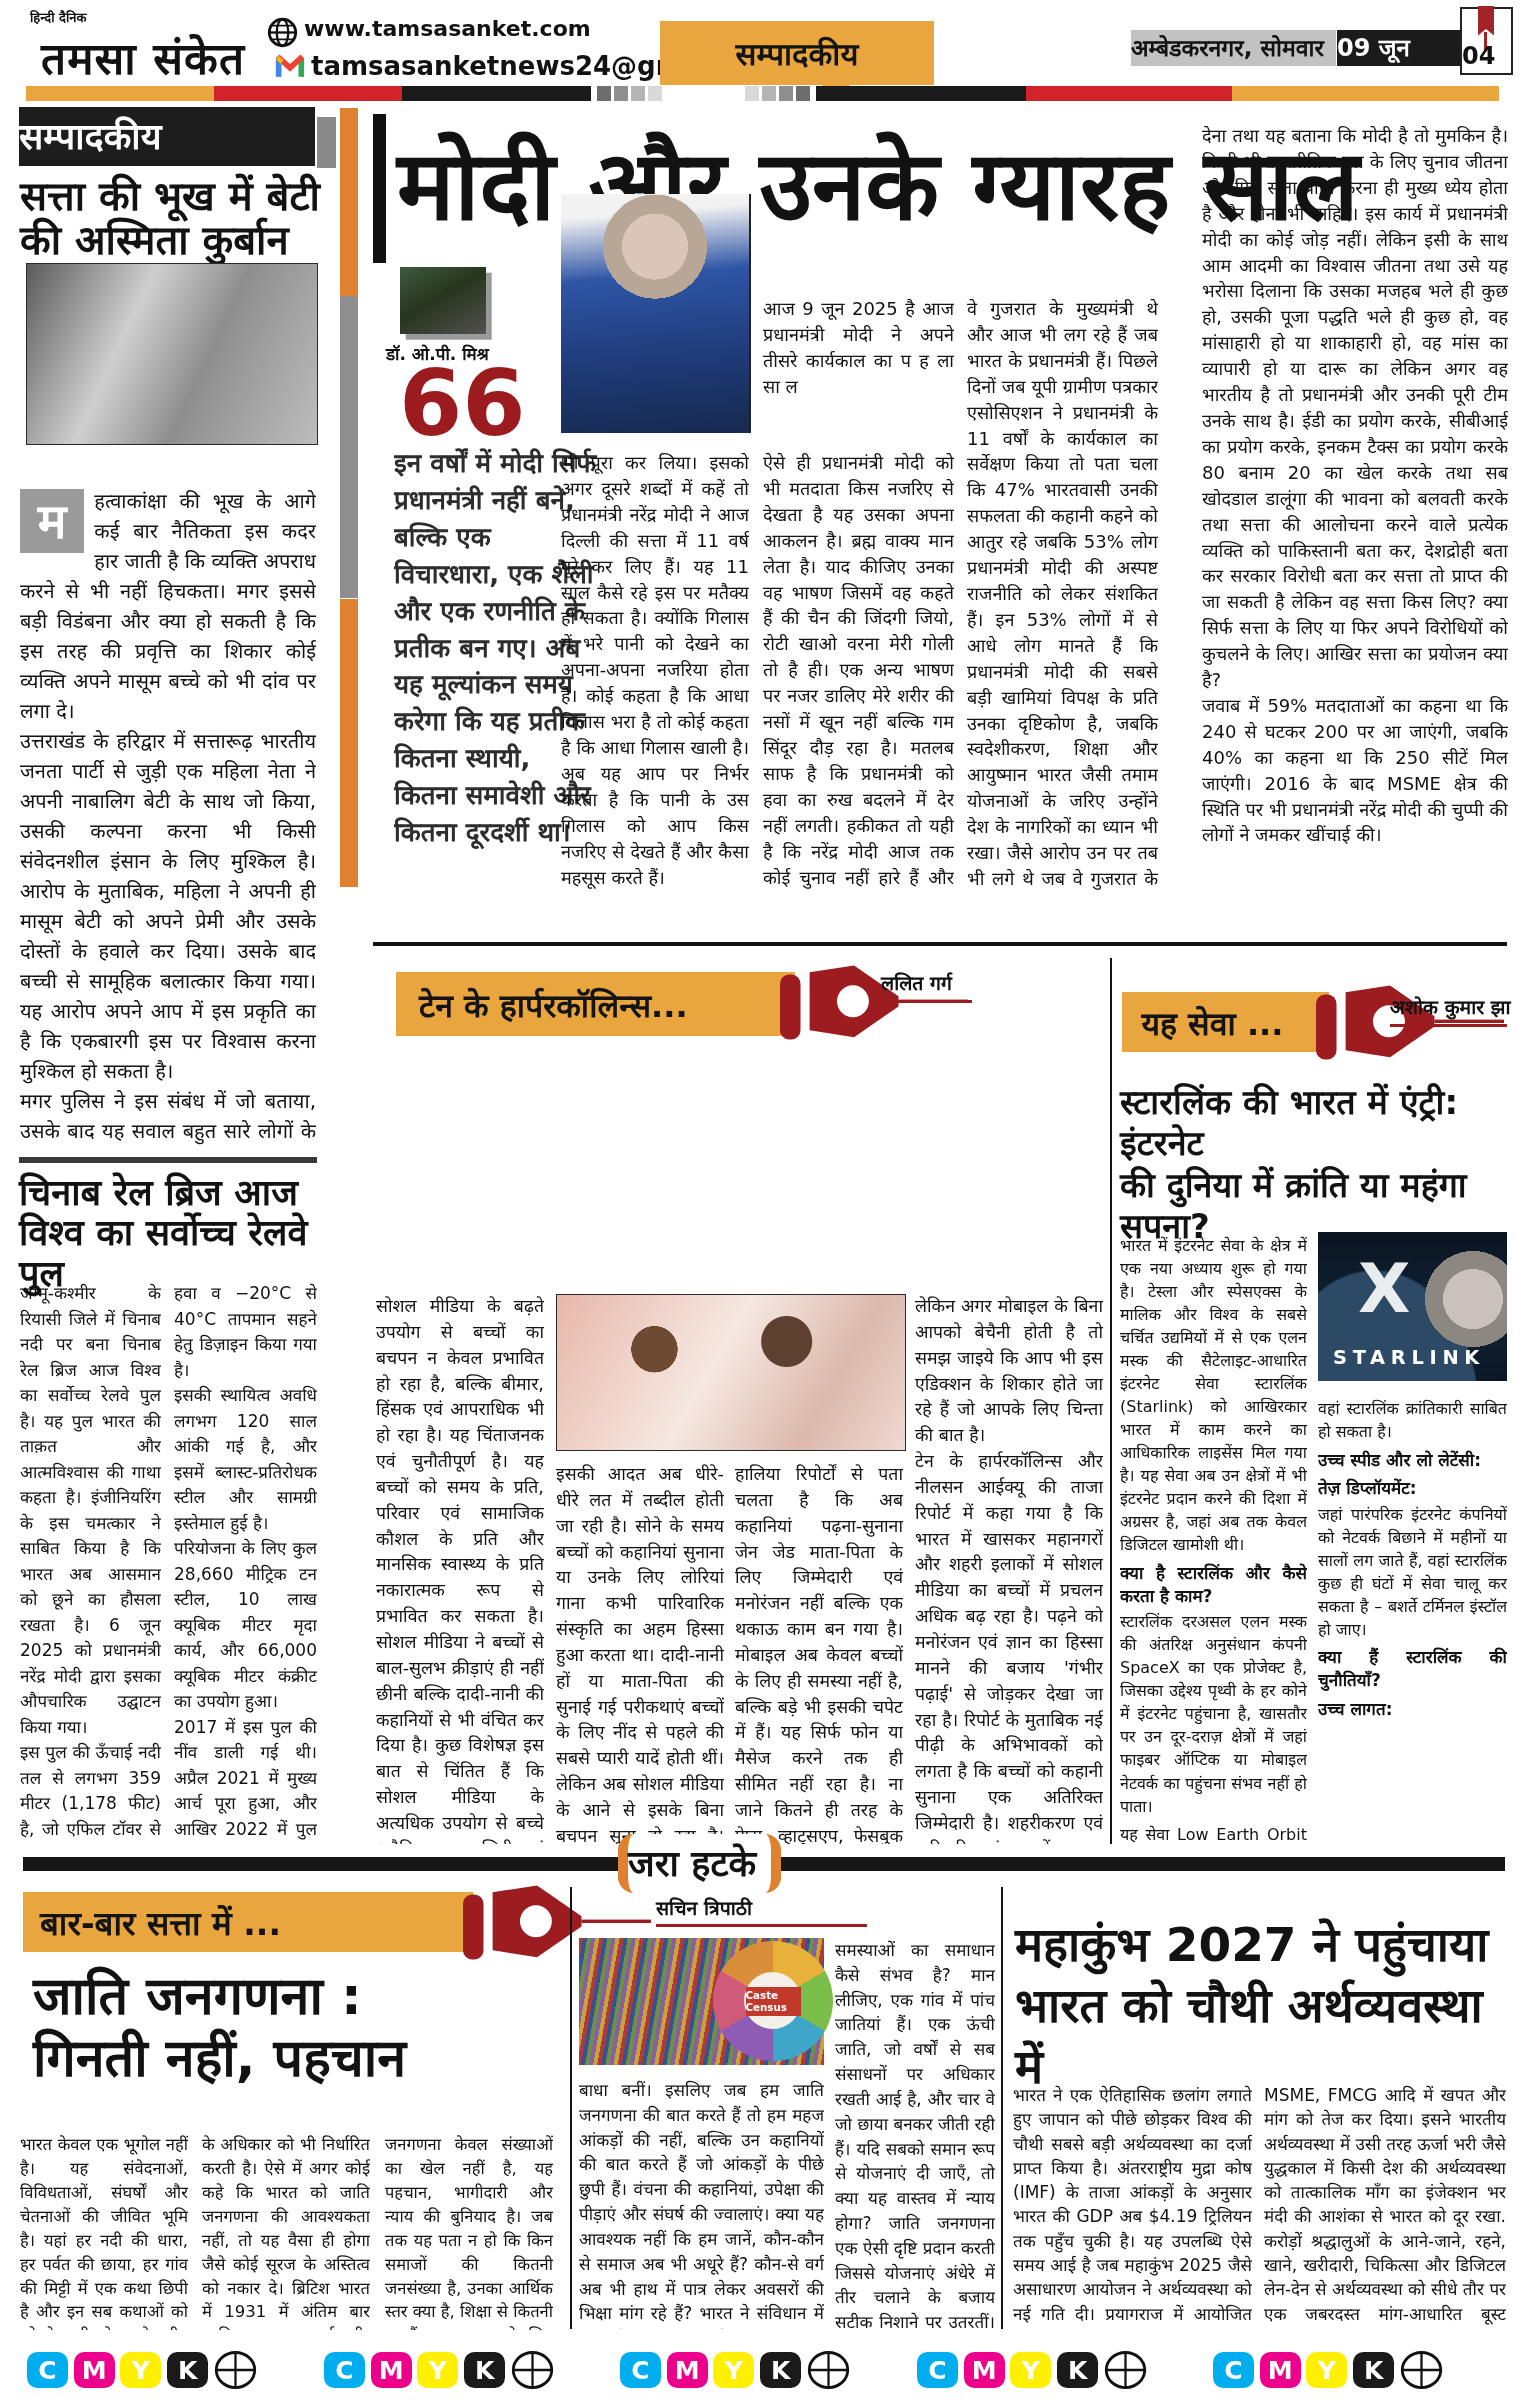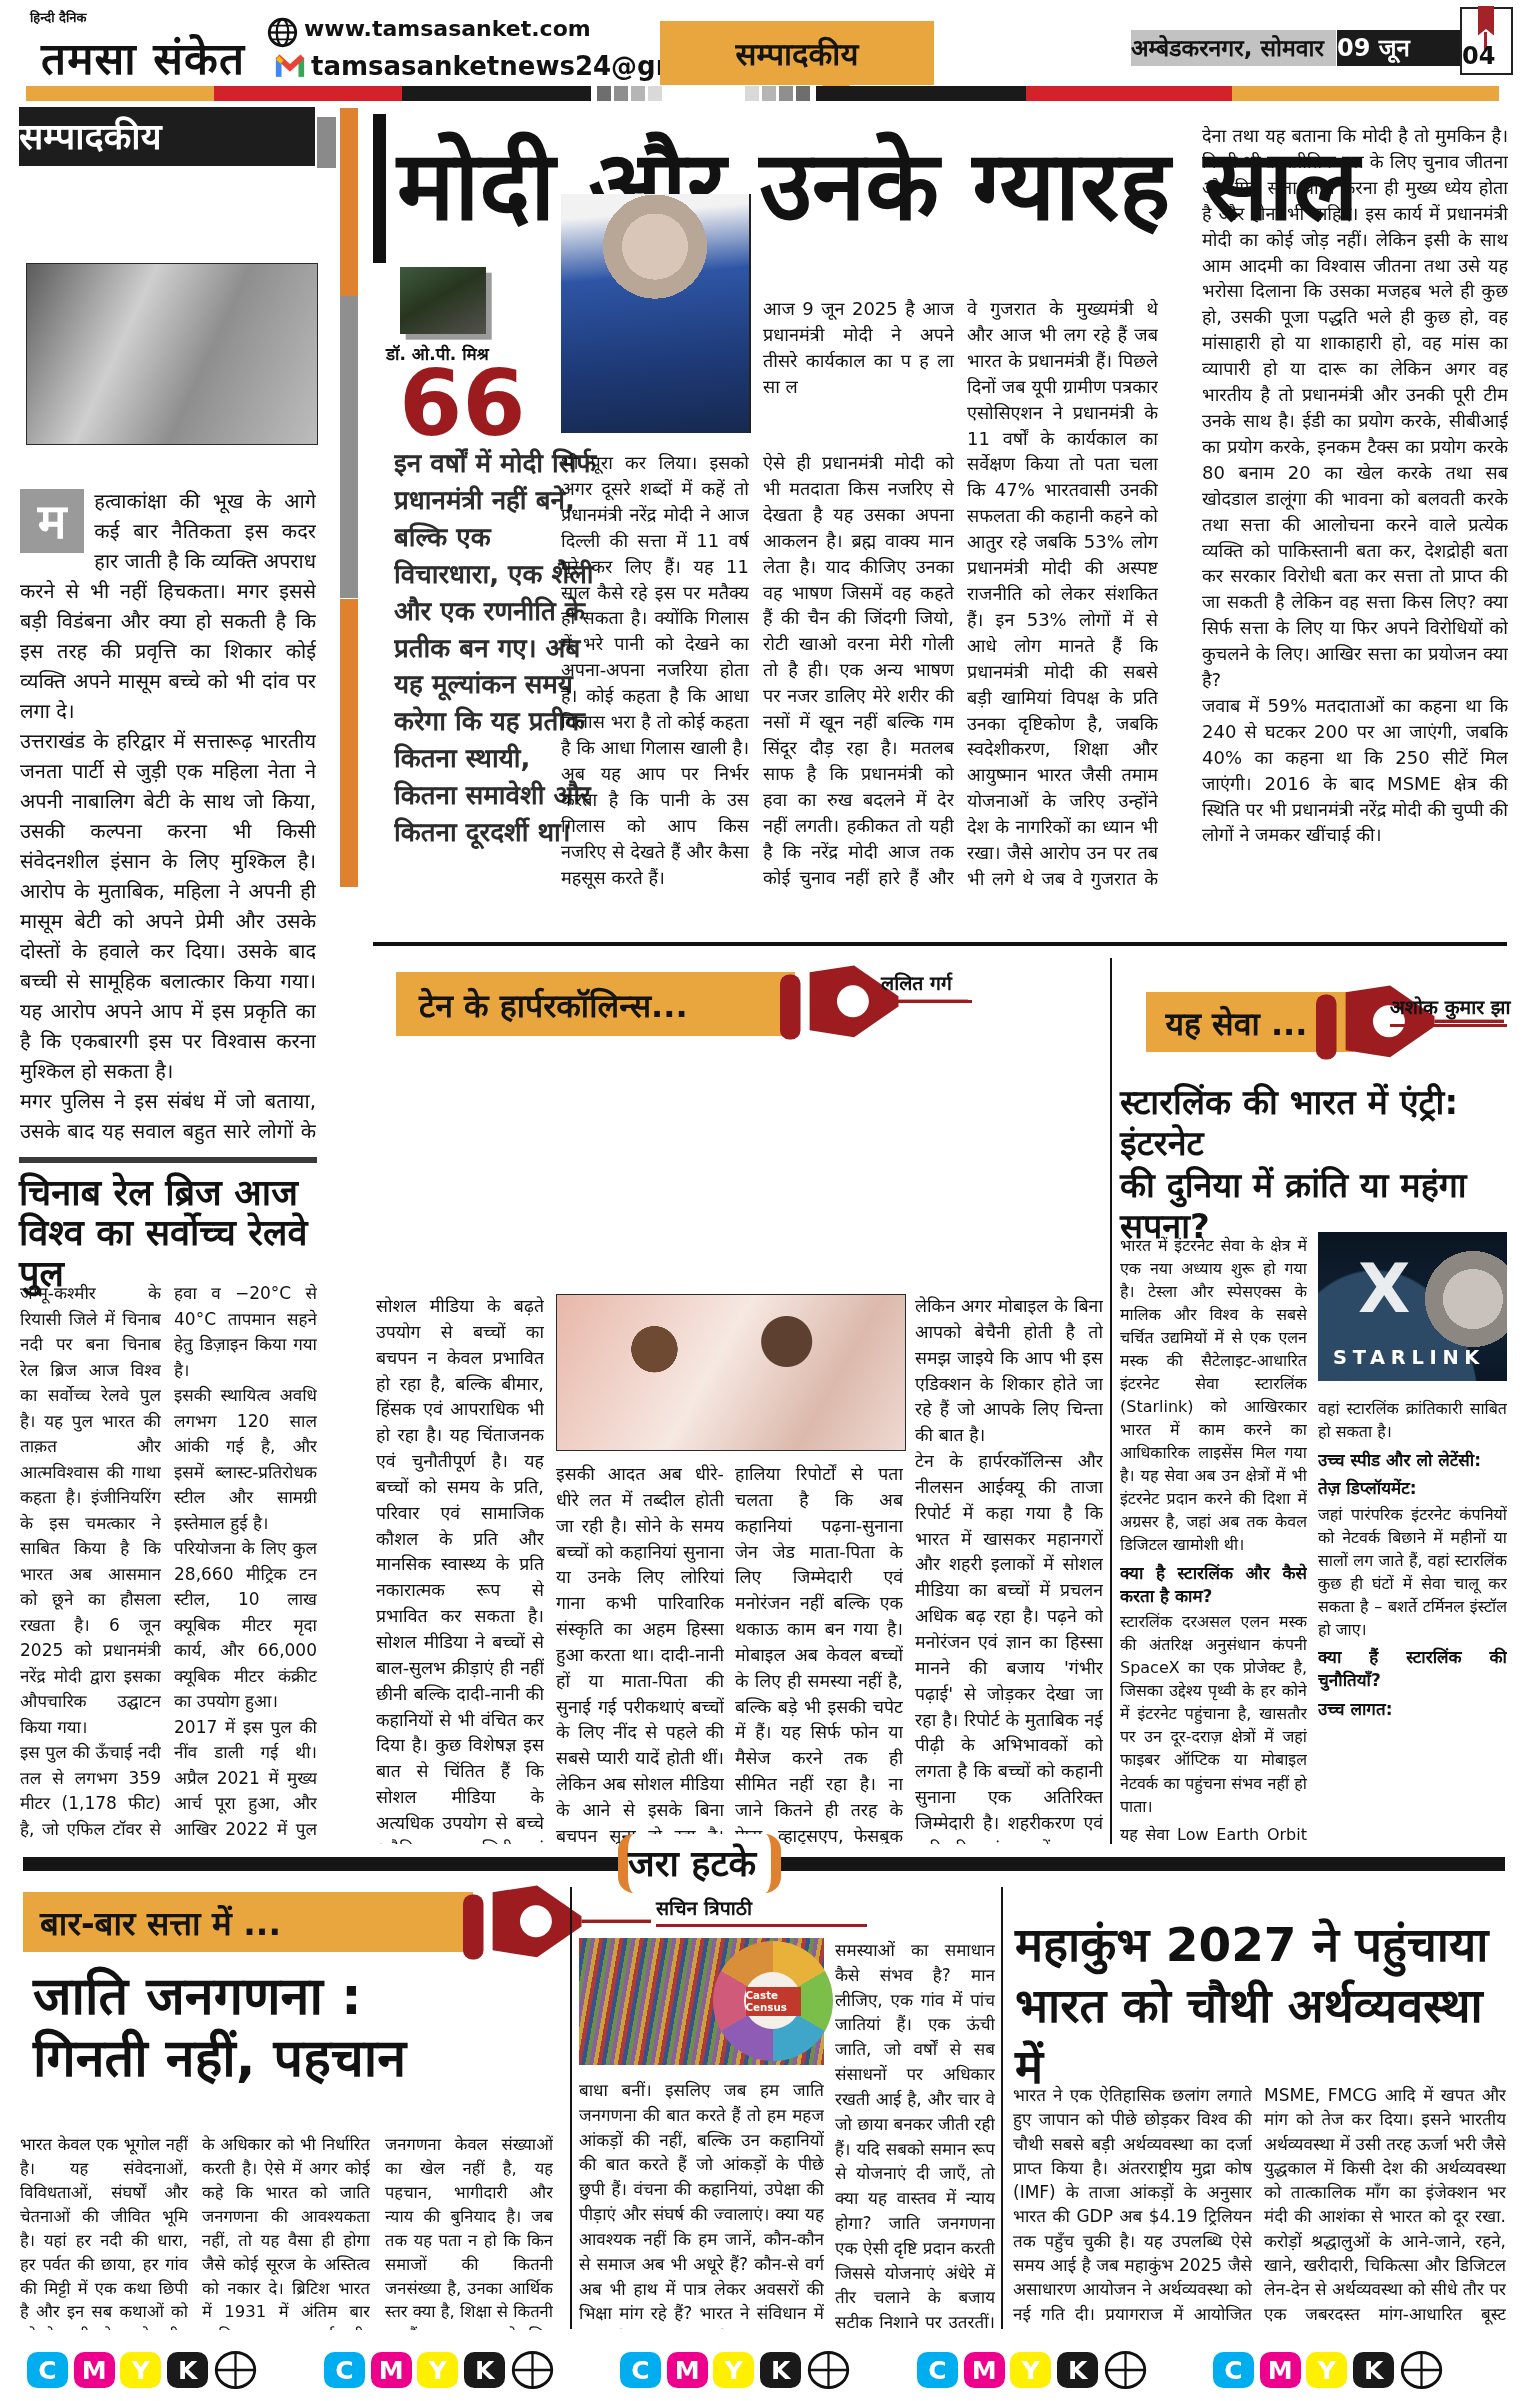--- a/index.html
+++ b/index.html
@@ -84,20 +84,22 @@
   <div class="abs" style="left:1026px;top:86px;width:206px;height:15px;background:#d2232a;"></div>
   <div class="abs" style="left:1232px;top:86px;width:267px;height:15px;background:#e9a53e;"></div>
 
   <div class="abs c" style="left:19px;top:107px;width:296px;height:59px;background:#1d1d1d;color:#fff;font-size:36px;font-weight:900;line-height:59px;">सम्पादकीय</div>
   <div class="abs" style="left:317px;top:117px;width:19.4px;height:51px;background:#8a8a8a;"></div>
 
   <div class="abs" style="left:340px;top:108px;width:18px;height:188px;background:#e0812f;"></div>
   <div class="abs" style="left:340px;top:296px;width:18px;height:302px;background:#8f8f8f;"></div>
   <div class="abs" style="left:340px;top:599px;width:18px;height:288px;background:#e0812f;"></div>
 
+  <div class="abs pre w9" style="left:20px;top:174px;width:311px;font-size:40px;line-height:1.1;">सत्ता की भूख में बेटी
+की अस्मिता कुर्बान</div>
 
   <div class="abs imgframe photo" style="left:26px;top:263px;width:290px;height:180px;background:linear-gradient(115deg,#5b5b5b 0%,#cfcfcf 35%,#8e8e8e 60%,#bdbdbd 100%);"></div>
 
   <div class="abs j clip body-lg pre" style="left:20px;top:456px;width:296px;height:693px;">
     <span class="dropcap">म</span><span class="pre">हत्वाकांक्षा की भूख के आगे कई बार नैतिकता इस कदर हार जाती है कि व्यक्ति अपराध करने से भी नहीं हिचकता। मगर इससे बड़ी विडंबना और क्या हो सकती है कि इस तरह की प्रवृत्ति का शिकार कोई व्यक्ति अपने मासूम बच्चे को भी दांव पर लगा दे।
 उत्तराखंड के हरिद्वार में सत्तारूढ़ भारतीय जनता पार्टी से जुड़ी एक महिला नेता ने अपनी नाबालिग बेटी के साथ जो किया, उसकी कल्पना करना भी किसी संवेदनशील इंसान के लिए मुश्किल है। आरोप के मुताबिक, महिला ने अपनी ही मासूम बेटी को अपने प्रेमी और उसके दोस्तों के हवाले कर दिया। उसके बाद बच्ची से सामूहिक बलात्कार किया गया। यह आरोप अपने आप में इस प्रकृति का है कि एकबारगी इस पर विश्वास करना मुश्किल हो सकता है।
 मगर पुलिस ने इस संबंध में जो बताया, उसके बाद यह सवाल बहुत सारे लोगों के सामने खड़ा है कि महत्त्वाकांक्षा की हद आखिर क्या हो सकती है और उसके दुश्चक्र में फंसी कोई महिला ऐसी हरकत कैसे कर सकती है।
 आरोप सामने आने के बाद भाजपा ने महिला नेता को पार्टी से निष्कासित कर दिया है, लेकिन इस मामले से यही साफ होता है कि चिंताजनक रूप से राजनीति में अब कुछ ऐसे लोग अपने पांव जमा रहे हैं, जिनका आचरण मर्यादा के विरुद्ध है और जिनके भीतर नैतिकता के लिए जगह नहीं दिखती।
 पिछले दिनों सामने आई कुछ घटनाओं ने राजनीति में गहरा प्रभाव डाला है और यह सवाल खड़ा किया है कि 'बेटी बचाओ, बेटी पढ़ाओ' के नारे के दौर में बेटियां इस तरह के असुरक्षित घेरों में जीने के लिए कैसे बाध्य की जा रही हैं।</span>
   </div>
@@ -154,21 +156,21 @@
   <div class="abs imgframe photo" style="left:556px;top:1294px;width:348px;height:155px;background:radial-gradient(circle at 28% 35%,#6e4a33 0 23px,transparent 23.4px),radial-gradient(circle at 66% 30%,#5d4030 0 25px,transparent 26px),linear-gradient(120deg,#e8b7a9 0%,#f6e8e2 45%,#dcb9ac 75%,#efd9d2 100%);"></div>
 
   <div class="abs j clip" style="left:376px;top:1294px;width:168px;height:550px;font-size:17.7px;line-height:1.46;">सोशल मीडिया के बढ़ते उपयोग से बच्चों का बचपन न केवल प्रभावित हो रहा है, बल्कि बीमार, हिंसक एवं आपराधिक भी हो रहा है। यह चिंताजनक एवं चुनौतीपूर्ण है। यह बच्चों को समय के प्रति, परिवार एवं सामाजिक कौशल के प्रति और मानसिक स्वास्थ्य के प्रति नकारात्मक रूप से प्रभावित कर सकता है। सोशल मीडिया ने बच्चों से बाल-सुलभ क्रीड़ाएं ही नहीं छीनी बल्कि दादी-नानी की कहानियों से भी वंचित कर दिया है। कुछ विशेषज्ञ इस बात से चिंतित हैं कि सोशल मीडिया के अत्यधिक उपयोग से बच्चे अनैतिक, उग्र, जिद्दी एवं आक्रामक भी हो रहे हैं, जो उन्हें चिंता और अवसाद में धकेल रहे हैं। बच्चे सोशल मीडिया पर वक्त ज्यादा गुजार रहे हैं, ऑनलाइन गेम्स ने बच्चों की दुनिया ही बदल दी है। अब ये शहरों तक ही सीमित नहीं छोटे-छोटे कस्बों और गांवों तक पहुंच गए हैं। कुछ स्मार्टफोन बड़ों ही नहीं, बच्चों के हाथ में भी नजर आते हैं और युवाओं में इसकी आदत बढ़ती जा रही है।</div>
   <div class="abs j clip" style="left:556px;top:1462px;width:168px;height:382px;font-size:17.7px;line-height:1.46;">इसकी आदत अब धीरे-धीरे लत में तब्दील होती जा रही है। सोने के समय बच्चों को कहानियां सुनाना या उनके लिए लोरियां गाना कभी पारिवारिक संस्कृति का अहम हिस्सा हुआ करता था। दादी-नानी हों या माता-पिता की सुनाई गई परीकथाएं बच्चों के लिए नींद से पहले की सबसे प्यारी यादें होती थीं। लेकिन अब सोशल मीडिया के आने से इसके बिना बचपन सूना हो रहा है। बच्चे किताबों और कहानियों से दूर होते जा रहे हैं।</div>
   <div class="abs j clip" style="left:735px;top:1462px;width:168px;height:382px;font-size:17.7px;line-height:1.46;">हालिया रिपोर्टों से पता चलता है कि अब कहानियां पढ़ना-सुनाना जेन जेड माता-पिता के लिए जिम्मेदारी एवं मनोरंजन नहीं बल्कि एक थकाऊ काम बन गया है। मोबाइल अब केवल बच्चों के लिए ही समस्या नहीं है, बल्कि बड़े भी इसकी चपेट में हैं। यह सिर्फ फोन या मैसेज करने तक ही सीमित नहीं रहा है। ना जाने कितने ही तरह के ऐप्स, व्हाट्सएप, फेसबुक जैसी सोशल मीडिया एप, और गेम्स बड़ों एवं बच्चों को दिन भर व्यस्त रखते हैं।</div>
   <div class="abs j clip pre" style="left:915px;top:1294px;width:188px;height:550px;font-size:17.7px;line-height:1.46;">लेकिन अगर मोबाइल के बिना आपको बेचैनी होती है तो समझ जाइये कि आप भी इस एडिक्शन के शिकार होते जा रहे हैं जो आपके लिए चिन्ता की बात है।
 टेन के हार्परकॉलिन्स और नीलसन आईक्यू की ताजा रिपोर्ट में कहा गया है कि भारत में खासकर महानगरों और शहरी इलाकों में सोशल मीडिया का बच्चों में प्रचलन अधिक बढ़ रहा है। पढ़ने को मनोरंजन एवं ज्ञान का हिस्सा मानने की बजाय 'गंभीर पढ़ाई' से जोड़कर देखा जा रहा है। रिपोर्ट के मुताबिक नई पीढ़ी के अभिभावकों को लगता है कि बच्चों को कहानी सुनाना एक अतिरिक्त जिम्मेदारी है। शहरीकरण एवं पारिवारिक संरचना में बदलाव तथा समय की कमी के कारण माता-पिता चाहकर भी बच्चों को समय नहीं दे पाते। रिपोर्ट के आंकड़ों के अनुसार 41 प्रतिशत माता-पिता ही रोज अपने चार साल के बच्चों को कहानी सुनाते हैं। जबकि 2012 में यह आंकड़ा 64 प्रतिशत था। 28 प्रतिशत जेन जेड माता-पिता पढ़ने को गतिविधि नहीं मानते।</div>
 
   <div class="abs vrule" style="left:1110px;top:958px;width:2.3px;height:886px;"></div>
 
-  <div class="abs banner" style="left:1146px;top:992px;width:188px;height:60px;font-size:32px;padding-left:19.4px;">
+  <div class="abs banner" style="left:1122px;top:992px;width:188px;height:60px;font-size:32px;padding-left:19.4px;">
     <span>यह सेवा ...</span>
   </div>
   <svg class="abs" width="188" height="86" viewBox="0 0 330 150" style="left:1316px;top:984px;">
     <rect x="0" y="18" width="36" height="114" rx="16" fill="#9c1c20"></rect>
     <polygon points="52,14 130,2 208,56 208,74 130,128 52,116" fill="#9c1c20"></polygon>
     <circle cx="128" cy="65" r="28" fill="#ffffff"></circle>
     <rect x="208" y="62" width="122" height="6" fill="#9c1c20"></rect>
   </svg>
   <div class="abs w7" style="left:1390px;top:993px;font-size:19.4px;">अशोक कुमार झा</div>
   <div class="kicker-line" style="left:1390px;top:1024px;width:117px;"></div>

